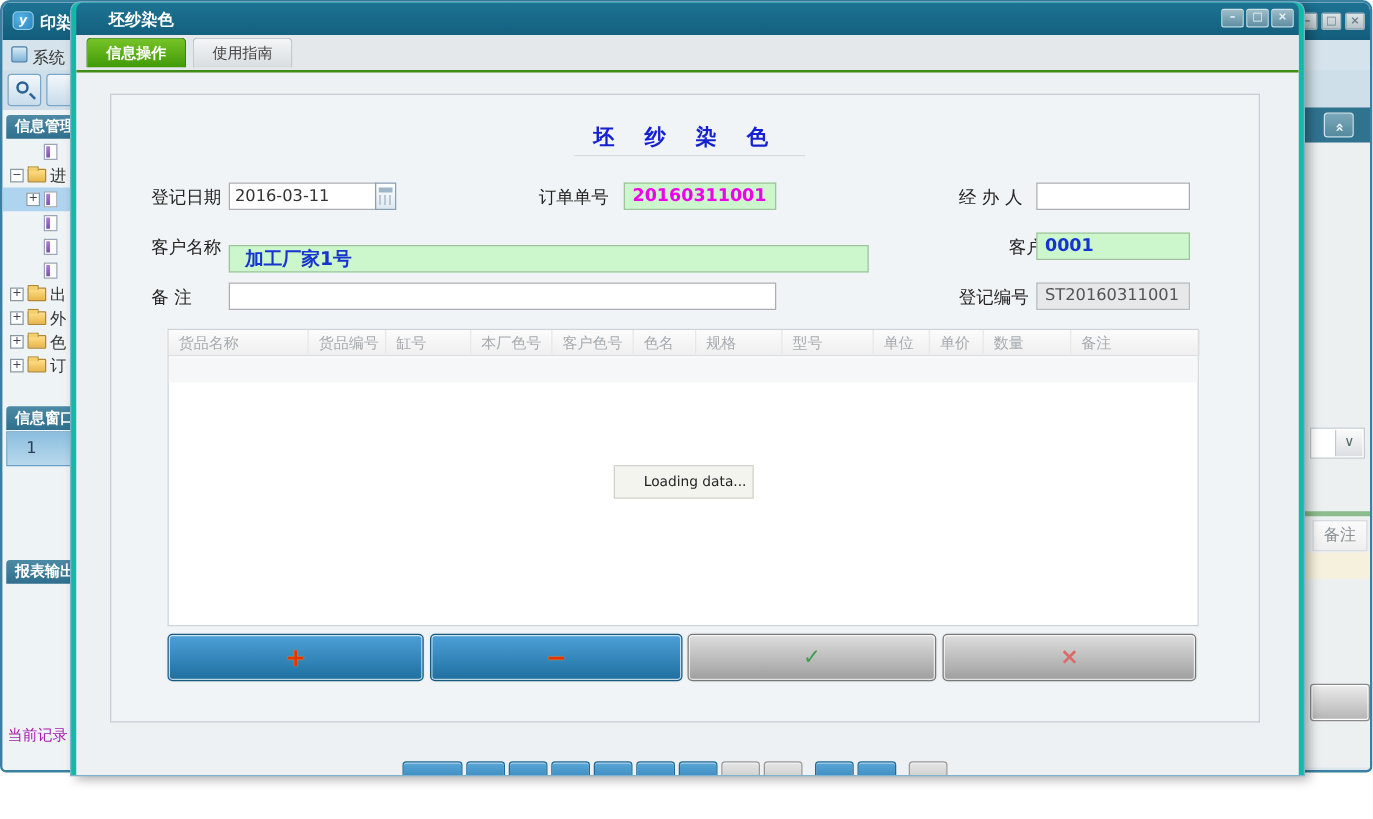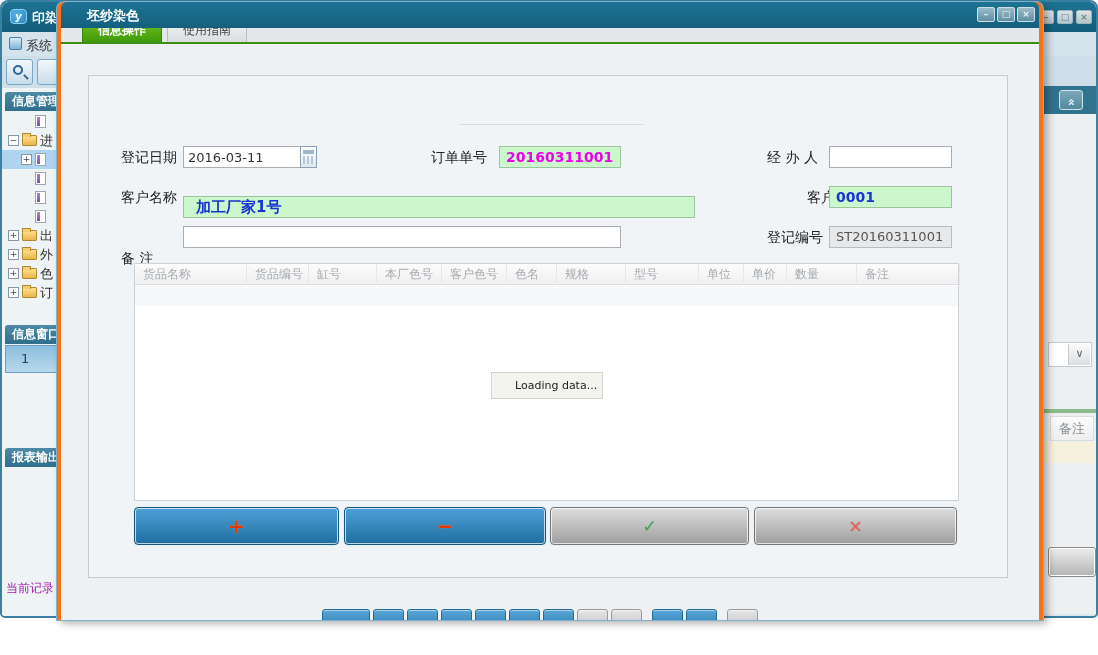--- a/index.html
+++ b/index.html
@@ -77,32 +77,32 @@
   .rp-remark { position:absolute; left:1048px; top:414px; width:44px; height:25px;
     background:linear-gradient(#fbfbfb,#efefef); border:1px solid #d8dcdf;
     font-size:13px; color:#8a9096; text-align:center; line-height:23px; }
   .rp-yellow { position:absolute; left:1040px; top:440px; width:58px; height:21px; background:#f6f1dd; }
   .rp-btn { position:absolute; left:1046px; top:545px; width:48px; height:30px;
     background:linear-gradient(#ececec,#b4b4b4); border:1px solid #8a8a8a; border-radius:3px;
     box-shadow:inset 0 0 0 1px #fff; }
 
   
   .dialog { position:absolute; left:57px; top:2px; width:986px; height:618px;
-    background:#f97316; border-radius:7px 7px 0 0; padding:0 4px;
+    background:#14b8a6; border-radius:7px 7px 0 0; padding:0 4px;
     box-shadow:0 0 0 1px #7fb2cc, 4px 3px 9px rgba(0,0,0,.35); overflow:hidden; }
   .dlg-titlebar { position:relative; height:26px;
     background:linear-gradient(#1d7394,#14607e); border-radius:6px 6px 0 0; }
   .dlg-title { position:absolute; left:26px; top:5px; color:#fff; font-size:13px; font-weight:bold; }
   .dlg-controls { position:absolute; right:4px; top:5px; display:flex; gap:2px; }
   .dlg-ctl { width:18px; height:15px; border:1px solid #cde0e8; border-radius:2px;
     background:linear-gradient(#9dbcc8,#5f8fa3); color:#eaf4f8; font-size:9px; font-weight:bold;
     text-align:center; line-height:13px; }
   .dlg-content { position:relative; height:592px; background:#edf1f3; overflow:hidden; }
-  .tabbar { position:relative; height:16px; background:#e4e8ea; border-bottom:2px solid #3f8e16;
-    padding-left:21px; display:flex; align-items:flex-end; gap:5px; }
+  .tabbar { position:relative; height:30px; background:#e4e8ea; border-bottom:2px solid #3f8e16;
+    padding-left:8px; display:flex; align-items:center; gap:5px; }
   .tab { height:24px; line-height:23px; padding:0 15px; font-size:12px; border-radius:4px 4px 0 0;
     background:linear-gradient(#f4f6f7,#d8dde0); border:1px solid #b8c0c5; border-bottom:0; color:#444; }
   .tab.active { background:linear-gradient(#76c327,#3f9a07); border-color:#35850a;
     color:#fff; font-weight:bold; }
 
   .panel { position:absolute; left:27px; top:47px; width:920px; height:503px;
     background:#f1f4f6; border:1px solid #c5ccd2; }
   .form-heading { position:absolute; left:0; top:22px; width:920px; text-align:center;
     color:#1520d0; font-size:17px; font-weight:bold; letter-spacing:9px; }
   .form-underline { position:absolute; left:370px; top:48px; width:185px; height:1px; background:#d8dcdf; }
@@ -270,39 +270,40 @@
       </div>
     </div>
 
     <div class="dlg-content">
       <div class="tabbar">
           <div class="tab active">信息操作</div>
           <div class="tab">使用指南</div>
         </div>
 
       <div class="panel">
+        <div class="form-heading">坯 纱 染 色</div>
         <div class="form-underline"></div>
 
         <span class="flabel" style="left:32px; top:73px;">登记日期</span>
         <input class="finput" style="left: 94px; top: 70px; width: 118px;" readonly="" value="2016-03-11">
         <div class="cal-btn" style="left:211px; top:70px;"></div>
 
         <span class="flabel" style="left:342px; top:73px;">订单单号</span>
         <div class="fgreen magenta" style="left:410px; top:70px; width:122px;">20160311001</div>
 
         <span class="flabel" style="left:678px; top:73px;">经 办 人</span>
         <input class="finput" style="left: 740px; top: 70px; width: 123px;" value="">
 
         <span class="flabel" style="left:32px; top:113px;">客户名称</span>
         <div class="fgreen bluev" style="left:94px; top:120px; width:512px; font-size:15px;padding-left:12px;">加工厂家1号</div>
 
         <span class="flabel" style="left:678px; top:113px;margin-left:40px;">客户编号</span>
         <div class="fgreen bluev" style="left:740px; top:110px; width:123px;">0001</div>
 
-        <span class="flabel" style="left:32px; top:153px;margin-top:21px;">备 注</span>
+        <span class="flabel" style="left:32px; top:153px;">备 注</span>
         <input class="finput" style="left: 94px; top: 150px; width: 438px;" value="">
 
         <span class="flabel" style="left:678px; top:153px;">登记编号</span>
         <div class="fgray" style="left:740px; top:150px; width:123px;">ST20160311001</div>
 
         <div class="grid">
           <div class="grid-header">
               <div class="gcell" style="width: 112px;">货品名称</div>
               <div class="gcell" style="width: 62px;">货品编号</div>
               <div class="gcell" style="width: 68px;">缸号</div>

